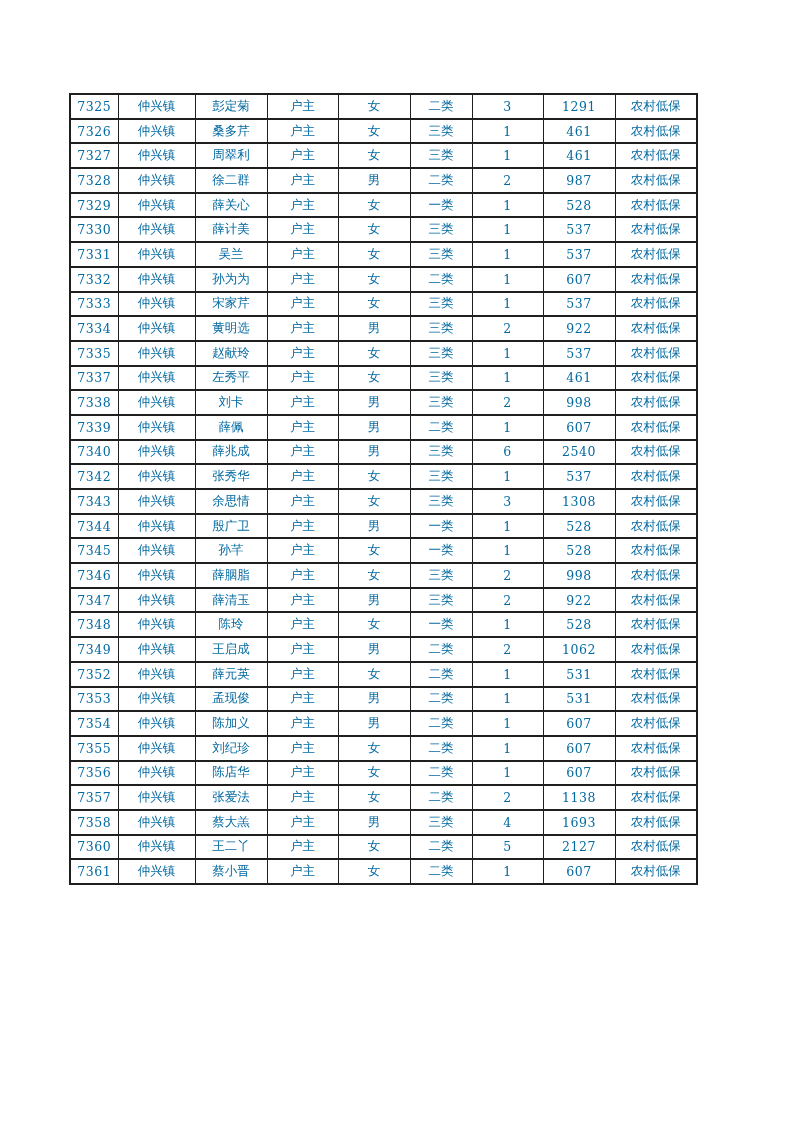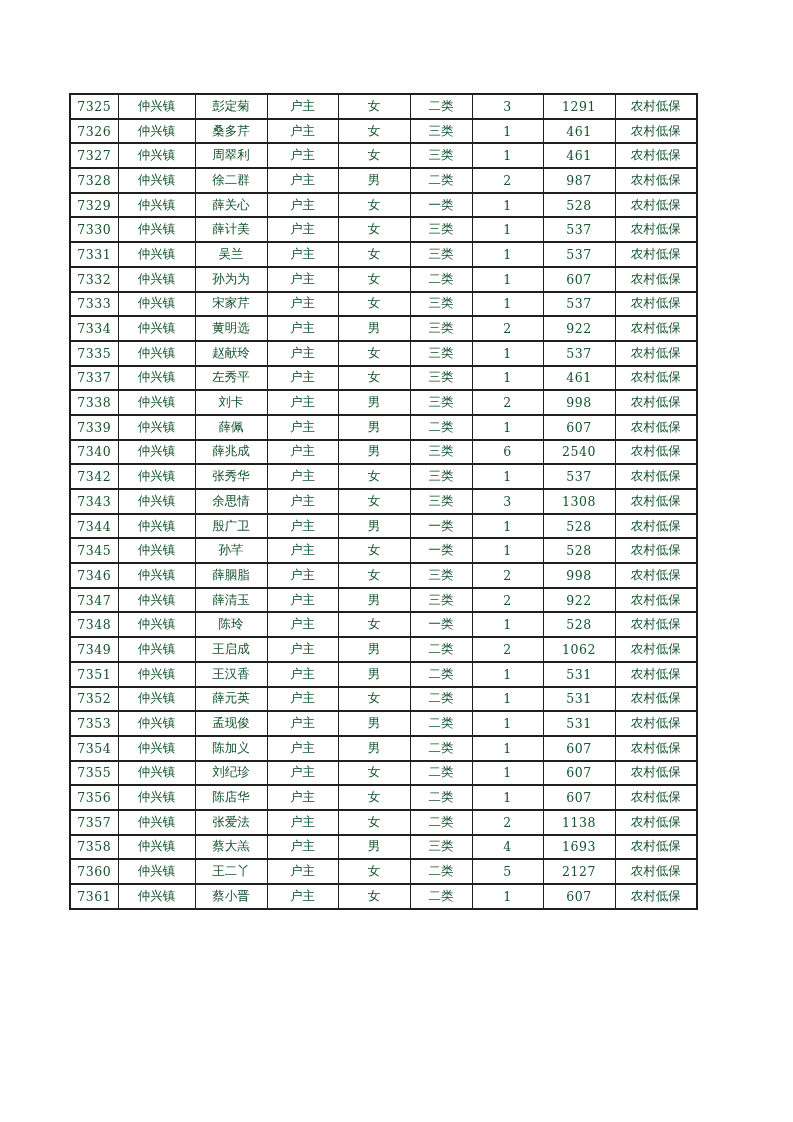--- a/index.html
+++ b/index.html
@@ -7,21 +7,21 @@
     padding: 0;
     background: #ffffff;
   }
   .page {
     position: relative;
     width: 793px;
     height: 1122px;
     background: #ffffff;
     overflow: hidden;
     font-family: "DejaVu Serif", "Liberation Serif", serif;
-    color: #14532d;
+    color: #0369a1;
   }
   table.roster {
     position: absolute;
     left: 69px;
     top: 93px;
     width: 628px;
     border-collapse: collapse;
     table-layout: fixed;
     font-size: 12.5px;
   }
@@ -316,31 +316,20 @@
           <td>仲兴镇</td>
           <td>王启成</td>
           <td>户主</td>
           <td>男</td>
           <td>二类</td>
           <td class="num">2</td>
           <td class="num">1062</td>
           <td>农村低保</td>
         </tr>
         <tr>
-          <td class="num">7351</td>
-          <td>仲兴镇</td>
-          <td>王汉香</td>
-          <td>户主</td>
-          <td>男</td>
-          <td>二类</td>
-          <td class="num">1</td>
-          <td class="num">531</td>
-          <td>农村低保</td>
-        </tr>
-        <tr>
           <td class="num">7352</td>
           <td>仲兴镇</td>
           <td>薛元英</td>
           <td>户主</td>
           <td>女</td>
           <td>二类</td>
           <td class="num">1</td>
           <td class="num">531</td>
           <td>农村低保</td>
         </tr>

